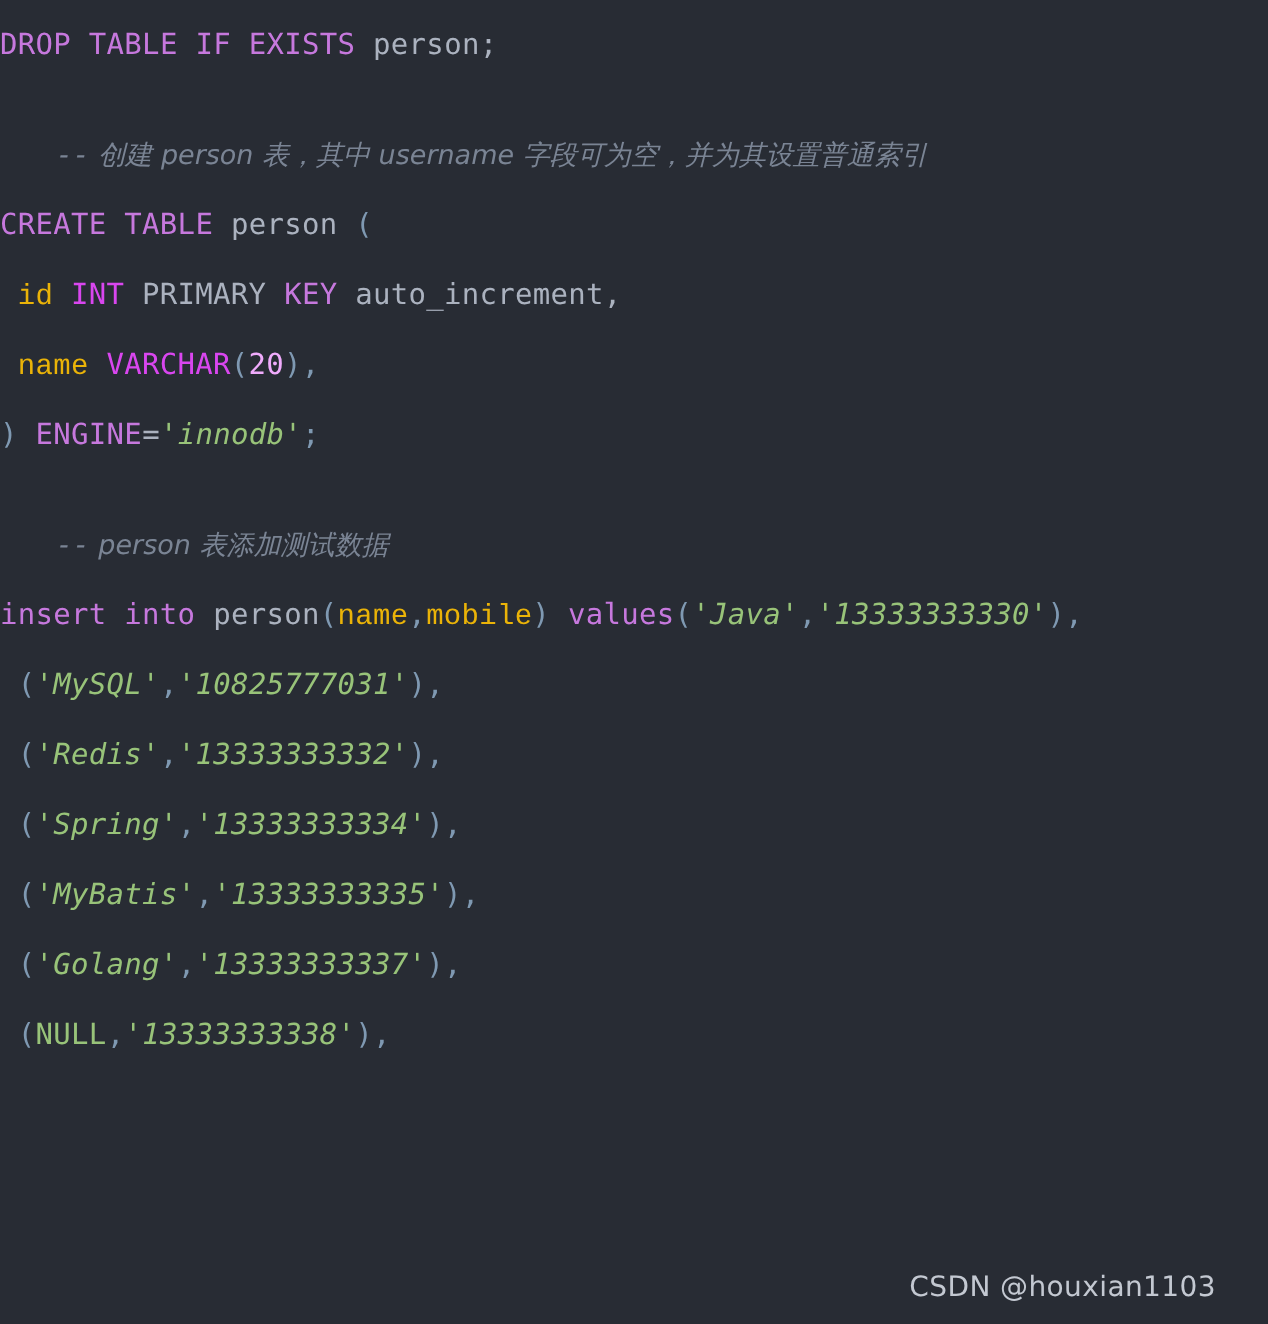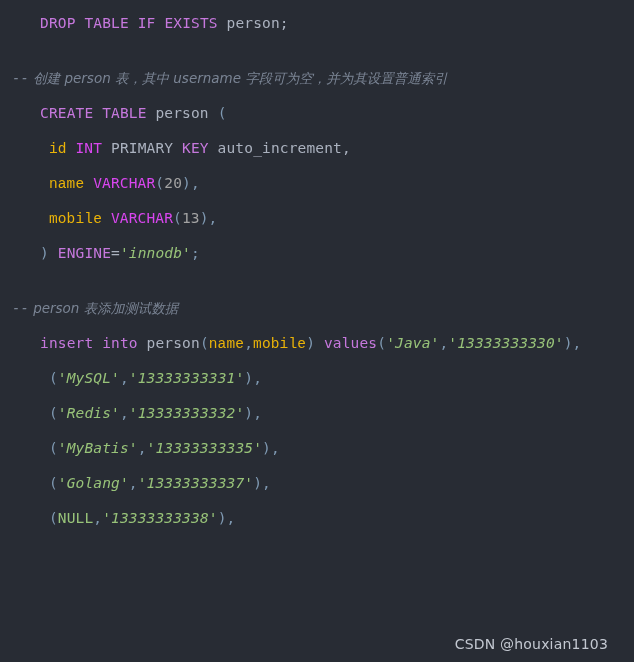--- a/index.html
+++ b/index.html
@@ -20,42 +20,41 @@
     background: #282c34;
     box-sizing: border-box;
     padding: 6px 0 0 0;
   }
   .code-line {
     height: 35px;
     line-height: 35px;
     font-size: 14.5px;
     white-space: pre;
     letter-spacing: 0.15px;
-    margin-left: 40px;
   }
   .code-line.blank {
     height: 20px;
   }
   
   .t-kw      { color: #c678dd; }
   .t-plain   { color: #abb2bf; }
   .t-ident   { color: #eab308; font-family: Liberation Mono, monospace; }
   .t-type    { color: #d946ef; }
-  .t-num     { color: #a3a3a3; text-align: right; }
+  .t-num     { color: #f0abfc; text-align: right; }
   .t-str     { color: #98c379; font-style: italic; }
   .t-punct   { color: #7f99b2; }
   .t-func    { color: #c678dd; }
   .t-table   { color: #abb2bf; }
   .t-op      { color: #abb2bf; }
   .t-null    { color: #98c379; }
 
   .comment-line {
     height: 35px;
     line-height: 35px;
-    padding-left: 12px;
+    padding-left: 28px;
     font-size: 14px;
     white-space: pre;
     color: #7a8494;
     font-style: italic;
   }
   .comment-line .cjk {
     font-family: "DejaVu Sans", "Liberation Sans", sans-serif;
     font-style: italic;
     font-size: 13.5px;
   }
@@ -81,33 +80,33 @@
   <div class="code-line blank"></div>
 
   <div class="comment-line"><span>--</span><span class="cjk"> 创建 person 表，其中 username 字段可为空，并为其设置普通索引</span></div>
 
   <div class="code-line"><span class="t-kw">CREATE</span> <span class="t-kw">TABLE</span> <span class="t-plain">person</span> <span class="t-punct">(</span></div>
 
   <div class="code-line"> <span class="t-ident">id</span> <span class="t-type">INT</span> <span class="t-plain">PRIMARY</span> <span class="t-kw">KEY</span> <span class="t-plain">auto_increment,</span></div>
 
   <div class="code-line"> <span class="t-ident">name</span> <span class="t-type">VARCHAR</span><span class="t-punct">(</span><span class="t-num">20</span><span class="t-punct">),</span></div>
 
-  <div class="code-line"> <span class="t-ident">mobile</span> <span class="t-type">VARCHAR</span><span class="t-punct">(</span><span class="t-num">13</span><span class="t-punct">),</span></div>
 
 
   <div class="code-line"><span class="t-punct">)</span> <span class="t-kw">ENGINE</span><span class="t-op">=</span><span class="t-str">'innodb'</span><span class="t-punct">;</span></div>
 
   <div class="code-line blank"></div>
 
   <div class="comment-line"><span>--</span><span class="cjk"> person 表添加测试数据</span></div>
 
   <div class="code-line"><span class="t-kw">insert</span> <span class="t-kw">into</span> <span class="t-table">person</span><span class="t-punct">(</span><span class="t-ident">name</span><span class="t-punct">,</span><span class="t-ident">mobile</span><span class="t-punct">)</span> <span class="t-kw">values</span><span class="t-punct">(</span><span class="t-str">'Java'</span><span class="t-punct">,</span><span class="t-str">'13333333330'</span><span class="t-punct">),</span></div>
 
   <div id="value-rows">
-      <div class="code-line"> <span class="t-punct">(</span><span class="t-str">'MySQL'</span><span class="t-punct">,</span><span class="t-str">'13333333331'</span><span class="t-punct">),</span></div>
+      <div class="code-line"> <span class="t-punct">(</span><span class="t-str">'MySQL'</span><span class="t-punct">,</span><span class="t-str">'10825777031'</span><span class="t-punct">),</span></div>
       <div class="code-line"> <span class="t-punct">(</span><span class="t-str">'Redis'</span><span class="t-punct">,</span><span class="t-str">'13333333332'</span><span class="t-punct">),</span></div>
+      <div class="code-line"> <span class="t-punct">(</span><span class="t-str">'Spring'</span><span class="t-punct">,</span><span class="t-str">'13333333334'</span><span class="t-punct">),</span></div>
       <div class="code-line"> <span class="t-punct">(</span><span class="t-str">'MyBatis'</span><span class="t-punct">,</span><span class="t-str">'13333333335'</span><span class="t-punct">),</span></div>
       <div class="code-line"> <span class="t-punct">(</span><span class="t-str">'Golang'</span><span class="t-punct">,</span><span class="t-str">'13333333337'</span><span class="t-punct">),</span></div>
       <div class="code-line"> <span class="t-punct">(</span><span class="t-null">NULL</span><span class="t-punct">,</span><span class="t-str">'13333333338'</span><span class="t-punct">),</span></div>
     </div>
 
   <div id="watermark">CSDN @houxian1103</div>
 </div>
 
 </body></html>

